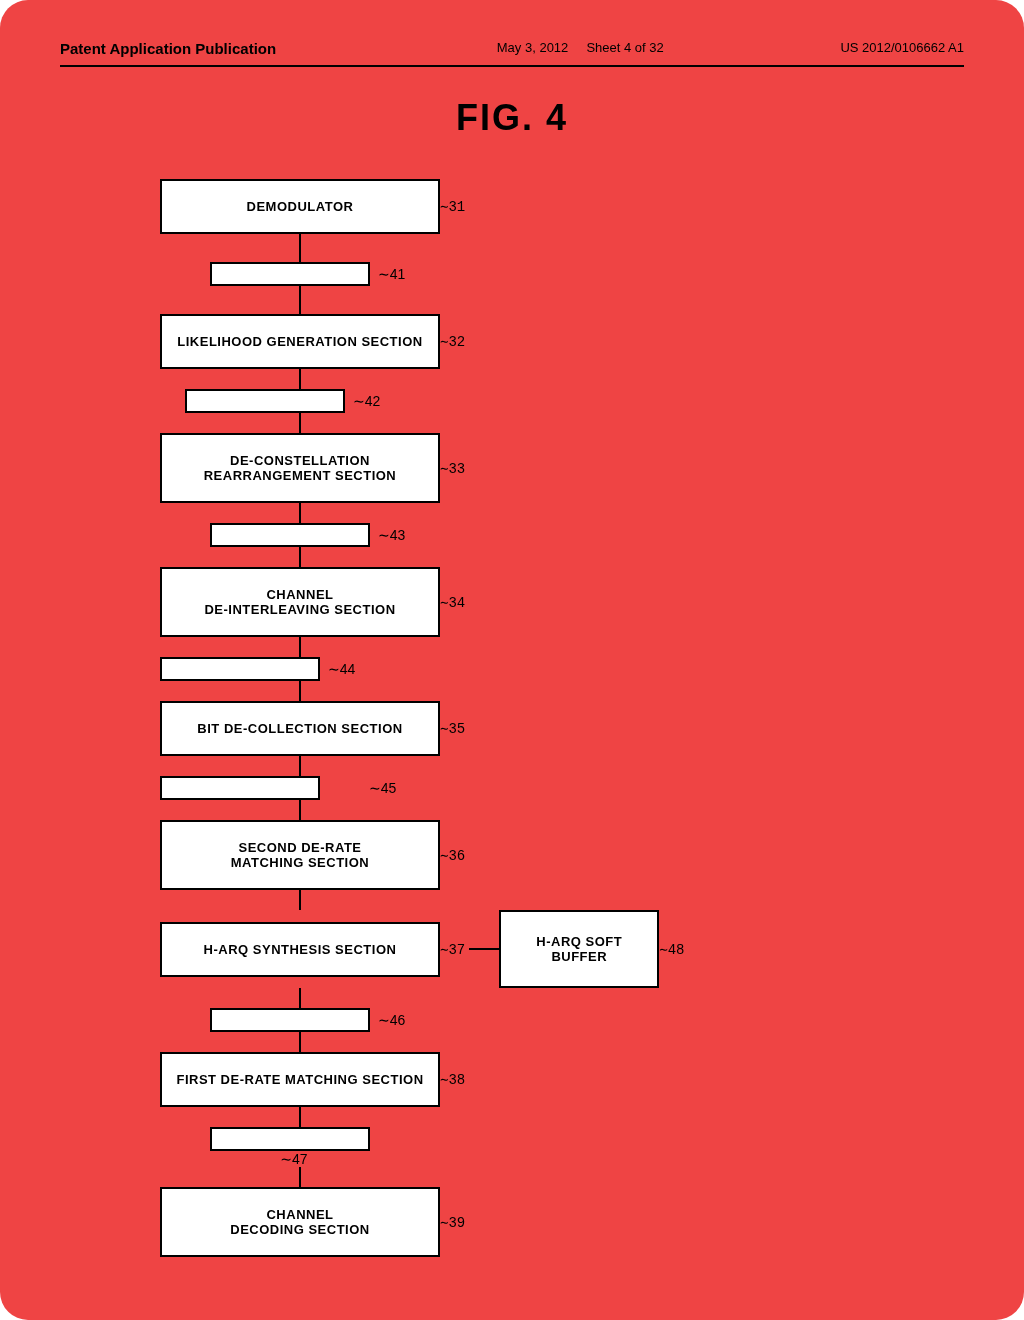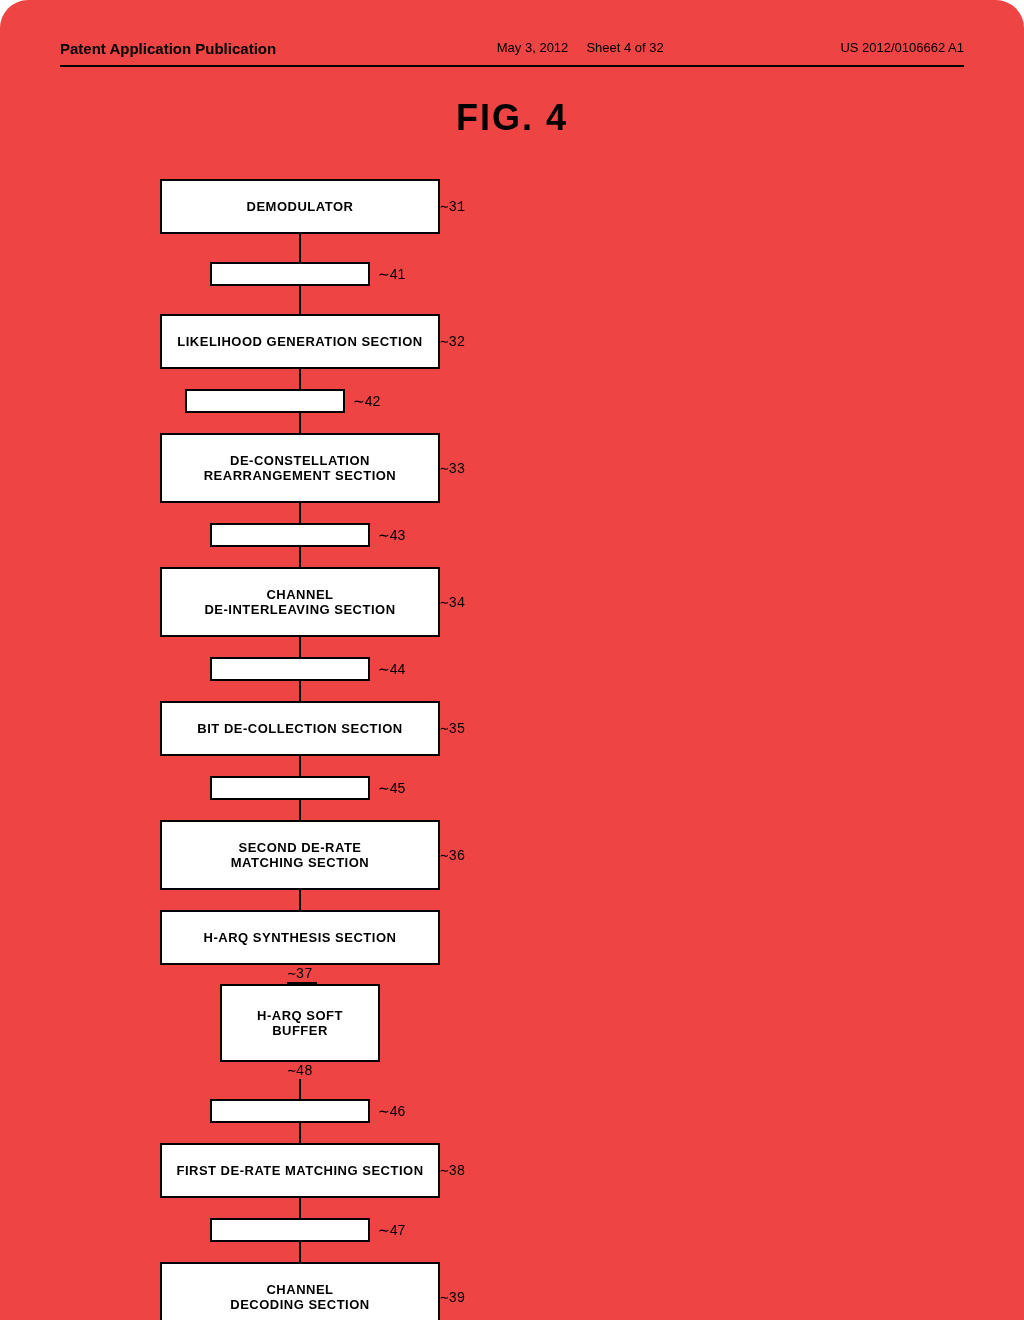--- a/index.html
+++ b/index.html
@@ -179,52 +179,52 @@
     <div style="width:2px; height:20px; background:#000; margin-left:139px;"></div>
 
     <div class="row-item">
       <div class="block main-block" style="min-height:58px;">CHANNEL<br>DE-INTERLEAVING SECTION</div>
       <span class="curve-ref">∼34</span>
     </div>
 
     <div style="width:2px; height:20px; background:#000; margin-left:139px;"></div>
 
     <div class="row-item">
-      <div style="margin-left:50px; display:flex; align-items:center;">
+      <div style="display:flex; align-items:center;">
         <div class="conn-block"></div>
         <span class="conn-ref">∼44</span>
       </div>
     </div>
 
     <div style="width:2px; height:20px; background:#000; margin-left:139px;"></div>
 
     <div class="row-item">
       <div class="block main-block">BIT DE-COLLECTION SECTION</div>
       <span class="curve-ref">∼35</span>
     </div>
 
     <div style="width:2px; height:20px; background:#000; margin-left:139px;"></div>
 
     <div class="row-item">
-      <div style="margin-left:50px; display:flex; align-items:center;">
+      <div style="display:flex; align-items:center;gap:41px;">
         <div class="conn-block"></div>
         <span class="conn-ref">∼45</span>
       </div>
     </div>
 
     <div style="width:2px; height:20px; background:#000; margin-left:139px;"></div>
 
     <div class="row-item">
       <div class="block main-block" style="min-height:58px;">SECOND DE-RATE<br>MATCHING SECTION</div>
       <span class="curve-ref">∼36</span>
     </div>
 
     <div style="width:2px; height:20px; background:#000; margin-left:139px;"></div>
 
-    <div class="row-item" style="align-items:center;flex-direction:column;">
+    <div class="row-item" style="align-items:center;">
       <div class="block main-block">H-ARQ SYNTHESIS SECTION</div>
       <span class="curve-ref">∼37</span>
 
       <div style="height:2px; width:30px; background:#000; margin-left:4px;"></div>
       <div class="block" style="width:160px; min-height:48px; padding:22px 10px;">H-ARQ SOFT BUFFER</div>
       <span class="curve-ref">∼48</span>
     </div>
 
     <div style="width:2px; height:20px; background:#000; margin-left:139px;"></div>
 
@@ -238,21 +238,21 @@
     <div style="width:2px; height:20px; background:#000; margin-left:139px;"></div>
 
     <div class="row-item">
       <div class="block main-block">FIRST DE-RATE MATCHING SECTION</div>
       <span class="curve-ref">∼38</span>
     </div>
 
     <div style="width:2px; height:20px; background:#000; margin-left:139px;"></div>
 
     <div class="row-item">
-      <div style="margin-left:50px; display:flex; align-items:center;">
+      <div style="margin-left:50px; display:flex; align-items:center;flex-direction:column;">
         <div class="conn-block"></div>
         <span class="conn-ref">∼47</span>
       </div>
     </div>
 
     <div style="width:2px; height:20px; background:#000; margin-left:139px;"></div>
 
     <div class="row-item">
       <div class="block main-block" style="min-height:58px;">CHANNEL<br>DECODING SECTION</div>
       <span class="curve-ref">∼39</span>

